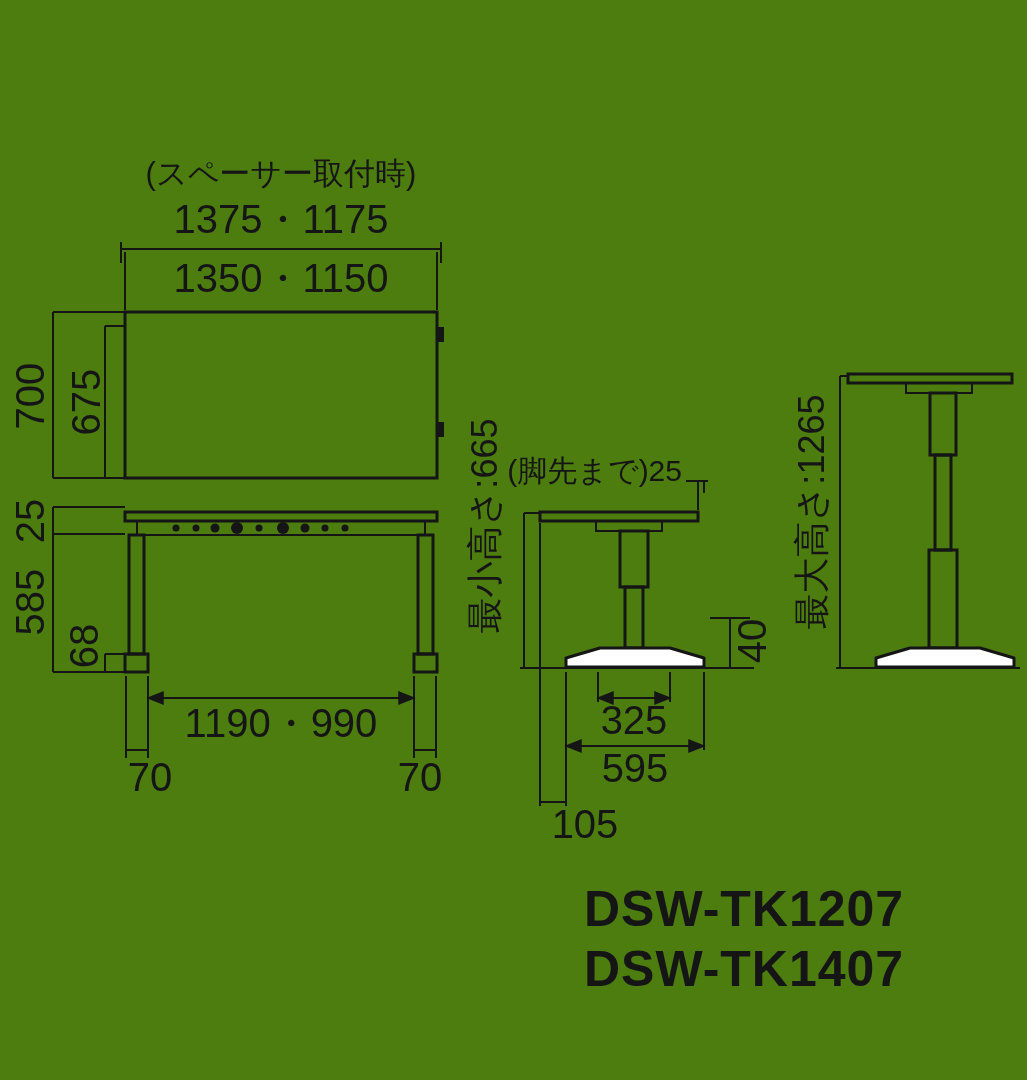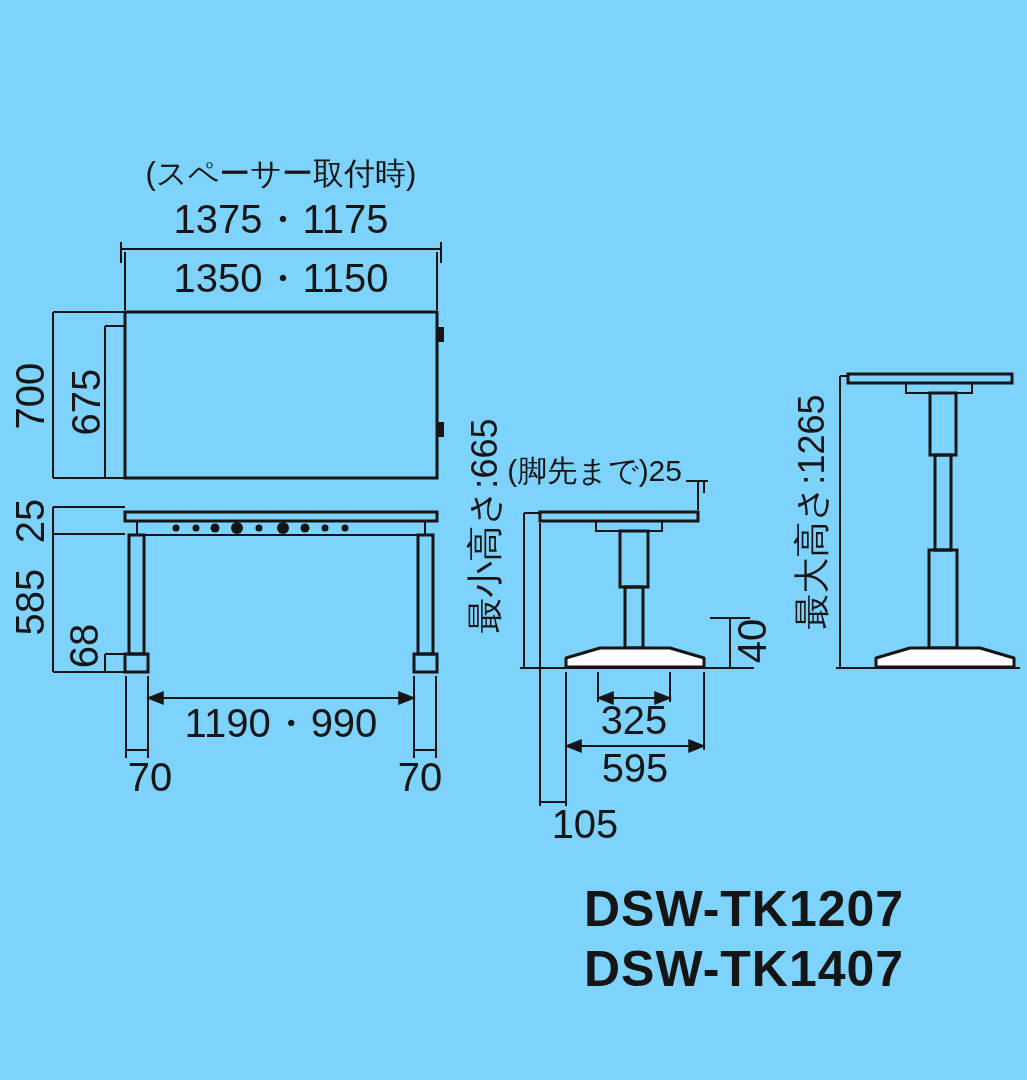--- a/index.html
+++ b/index.html
@@ -1,16 +1,16 @@
 <!DOCTYPE html>
 <html><head>
 <meta charset="utf-8">
 <style>
   html,body{margin:0;padding:0;background:#ffffff;}
-  .canvas{position:relative;width:1027px;height:1080px;background:#7dd3fc;overflow:hidden;}
+  .canvas{position:relative;width:1027px;height:1080px;background:#4d7c0f;overflow:hidden;}
   svg{display:block;}
   text{font-family:"Liberation Sans","DejaVu Sans",sans-serif;fill:#151515;}
   .t30{font-size:30px;}
   .t31{font-size:31px;}
   .t36{font-size:36px;}
   .t40{font-size:40px;}
   .model{font-size:50px;font-weight:700;letter-spacing:1px;}
   .s2{fill:none;stroke:#151515;stroke-width:2;}
   .s3{fill:none;stroke:#151515;stroke-width:3;}
   .fl{fill:#151515;stroke:none;}

